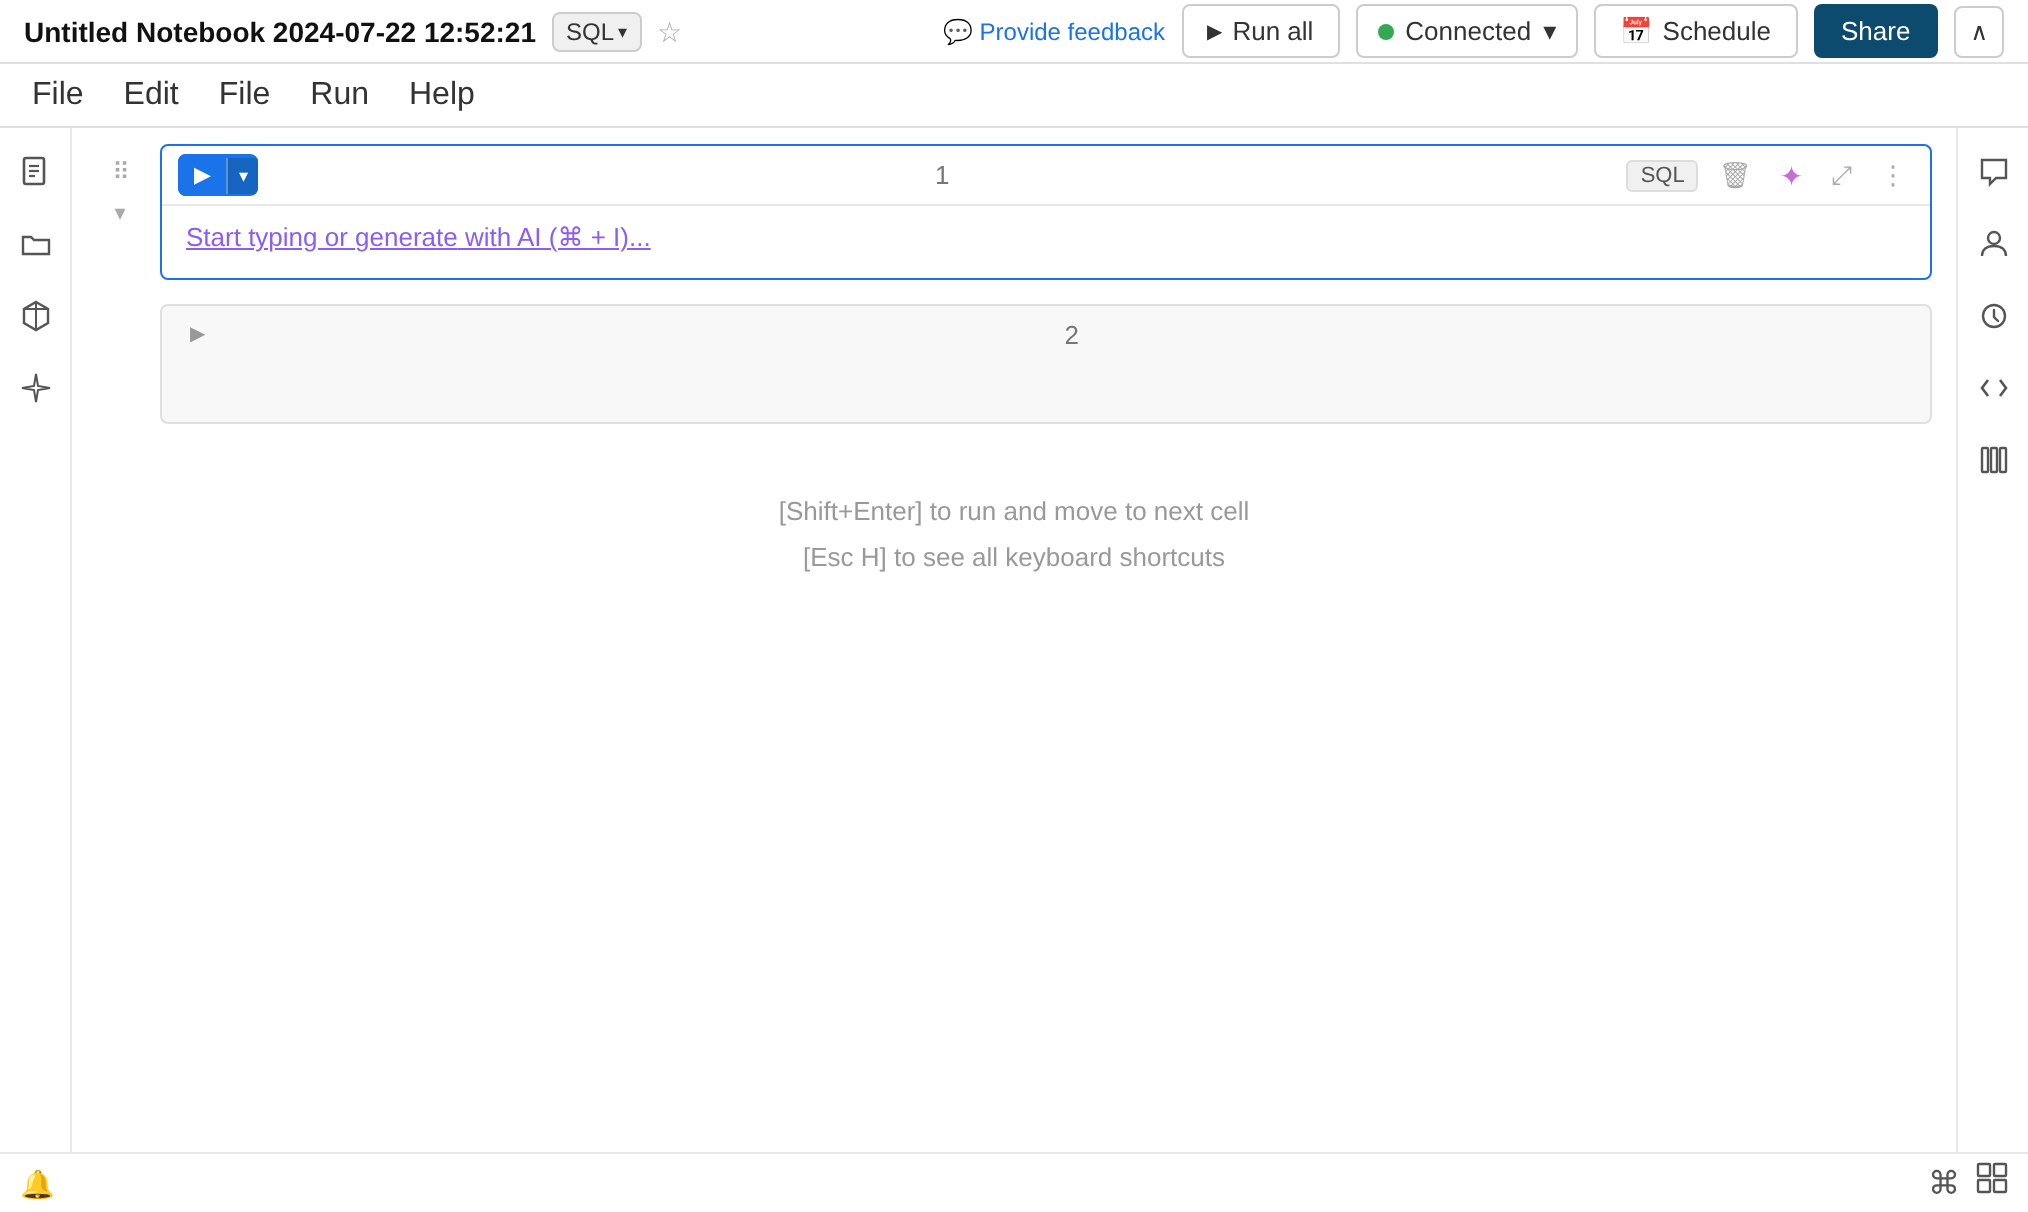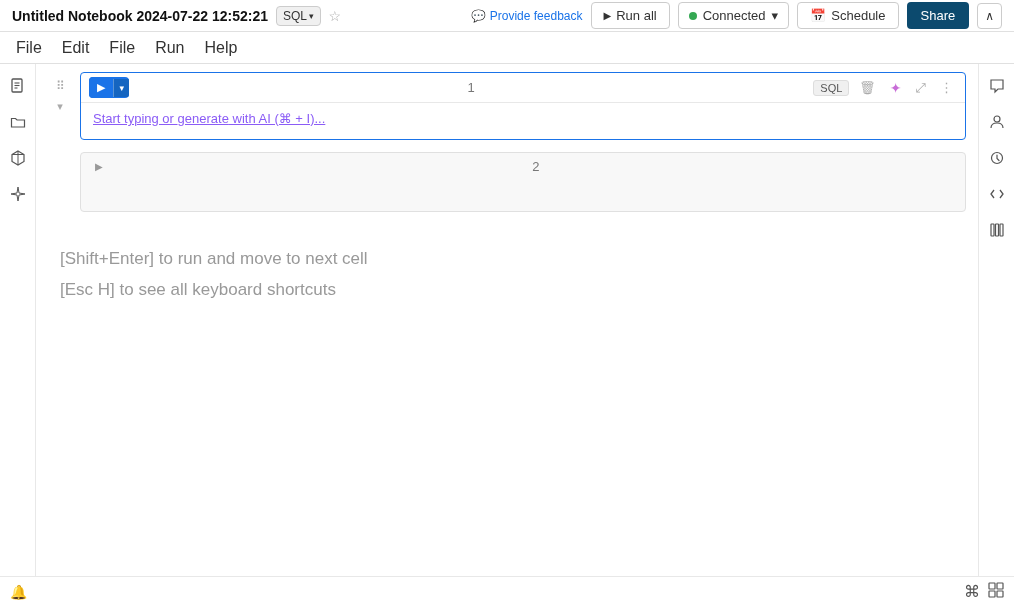--- a/index.html
+++ b/index.html
@@ -97,21 +97,21 @@
     .cell-type-badge { background: #f0f0f0; border: 1px solid #ddd; border-radius: 3px; padding: 1px 6px; font-size: 11px; color: #555; cursor: pointer; }
     .cell-action-icon { color: #aaa; font-size: 13px; cursor: pointer; padding: 2px 4px; }
 
     .ai-sparkle { color: #c86dd7; font-size: 14px; }
 
     .cell-body { padding: 8px 12px; min-height: 36px; }
     .cell-placeholder { color: #bbb; font-size: 13px; }
     .cell-placeholder span { text-decoration: underline; cursor: pointer; color: #8b5cf6; }
 
     
-    .keyboard-hints { text-align: left; padding: 20px; color: #999; font-size: 17px; line-height: 1.8; }
+    .keyboard-hints { text-align: center; padding: 20px; color: #999; font-size: 13px; line-height: 1.8; }
 
     
     .right-sidebar {
       width: 36px; border-left: 1px solid #e8e8e8; display: flex;
       flex-direction: column; align-items: center; padding: 8px 0; gap: 8px;
       flex-shrink: 0; background: #fff;
     }
 
     
     .bottom-bar {

